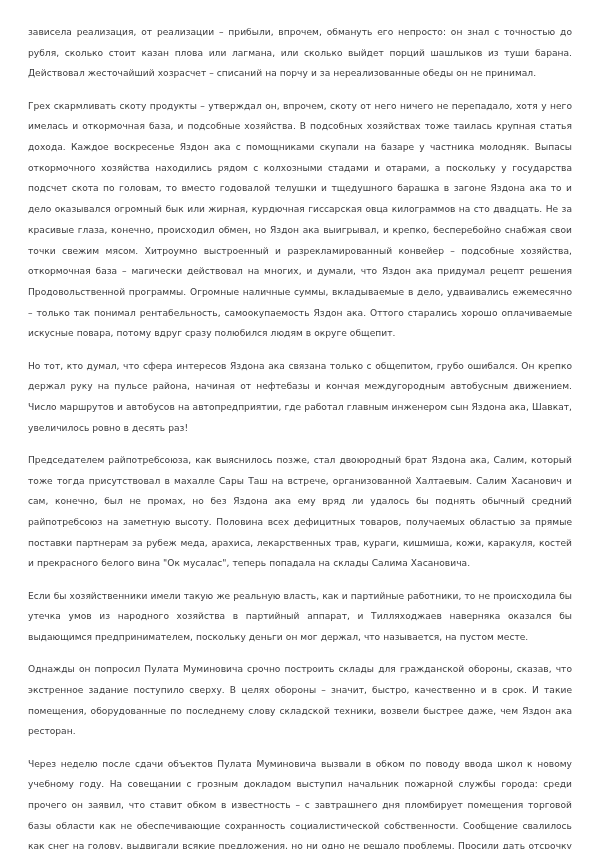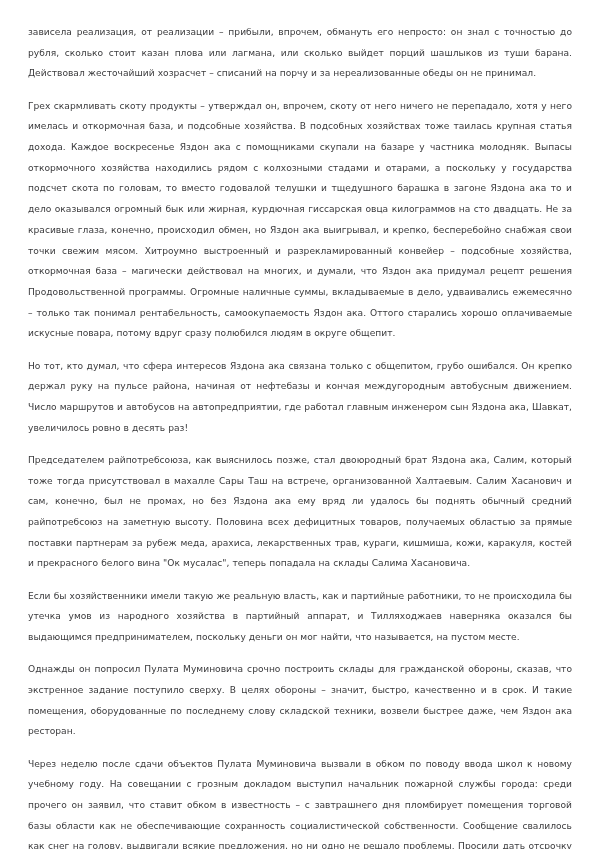--- a/index.html
+++ b/index.html
@@ -43,18 +43,18 @@
 </style>
 </head>
 <body>
 
 <div class="page">
   <div class="doc-body">
     <p class="para">зависела реализация, от реализации – прибыли, впрочем, обмануть его непросто: он знал с точностью до рубля, сколько стоит казан плова или лагмана, или сколько выйдет порций шашлыков из туши барана. Действовал жесточайший хозрасчет – списаний на порчу и за нереализованные обеды он не принимал.</p>
     <p class="para">Грех скармливать скоту продукты – утверждал он, впрочем, скоту от него ничего не перепадало, хотя у него имелась и откормочная база, и подсобные хозяйства. В подсобных хозяйствах тоже таилась крупная статья дохода. Каждое воскресенье Яздон ака с помощниками скупали на базаре у частника молодняк. Выпасы откормочного хозяйства находились рядом с колхозными стадами и отарами, а поскольку у государства подсчет скота по головам, то вместо годовалой телушки и тщедушного барашка в загоне Яздона ака то и дело оказывался огромный бык или жирная, курдючная гиссарская овца килограммов на сто двадцать. Не за красивые глаза, конечно, происходил обмен, но Яздон ака выигрывал, и крепко, бесперебойно снабжая свои точки свежим мясом. Хитроумно выстроенный и разрекламированный конвейер – подсобные хозяйства, откормочная база – магически действовал на многих, и думали, что Яздон ака придумал рецепт решения Продовольственной программы. Огромные наличные суммы, вкладываемые в дело, удваивались ежемесячно – только так понимал рентабельность, самоокупаемость Яздон ака. Оттого старались хорошо оплачиваемые искусные повара, потому вдруг сразу полюбился людям в округе общепит.</p>
     <p class="para">Но тот, кто думал, что сфера интересов Яздона ака связана только с общепитом, грубо ошибался. Он крепко держал руку на пульсе района, начиная от нефтебазы и кончая междугородным автобусным движением. Число маршрутов и автобусов на автопредприятии, где работал главным инженером сын Яздона ака, Шавкат, увеличилось ровно в десять раз!</p>
     <p class="para">Председателем райпотребсоюза, как выяснилось позже, стал двоюродный брат Яздона ака, Салим, который тоже тогда присутствовал в махалле Сары Таш на встрече, организованной Халтаевым. Салим Хасанович и сам, конечно, был не промах, но без Яздона ака ему вряд ли удалось бы поднять обычный средний райпотребсоюз на заметную высоту. Половина всех дефицитных товаров, получаемых областью за прямые поставки партнерам за рубеж меда, арахиса, лекарственных трав, кураги, кишмиша, кожи, каракуля, костей и прекрасного белого вина "Ок мусалас", теперь попадала на склады Салима Хасановича.</p>
-    <p class="para">Если бы хозяйственники имели такую же реальную власть, как и партийные работники, то не происходила бы утечка умов из народного хозяйства в партийный аппарат, и Тилляходжаев наверняка оказался бы выдающимся предпринимателем, поскольку деньги он мог найти, что называется, на пустом месте.</p>
+    <p class="para">Если бы хозяйственники имели такую же реальную власть, как и партийные работники, то не происходила бы утечка умов из народного хозяйства в партийный аппарат, и Тилляходжаев наверняка оказался бы выдающимся предпринимателем, поскольку деньги он мог держал, что называется, на пустом месте.</p>
     <p class="para">Однажды он попросил Пулата Муминовича срочно построить склады для гражданской обороны, сказав, что экстренное задание поступило сверху. В целях обороны – значит, быстро, качественно и в срок. И такие помещения, оборудованные по последнему слову складской техники, возвели быстрее даже, чем Яздон ака ресторан.</p>
     <p class="para">Через неделю после сдачи объектов Пулата Муминовича вызвали в обком по поводу ввода школ к новому учебному году. На совещании с грозным докладом выступил начальник пожарной службы города: среди прочего он заявил, что ставит обком в известность – с завтрашнего дня пломбирует помещения торговой базы области как не обеспечивающие сохранность социалистической собственности. Сообщение свалилось как снег на голову, выдвигали всякие предложения, но ни одно не решало проблемы. Просили дать отсрочку на полгода, но пожарник твердо стоял на своем и твердил, что пойдет на отсрочку только под личную ответственность первого секретаря обкома.</p>
 
   </div>
 </div>
 
 </body></html>

